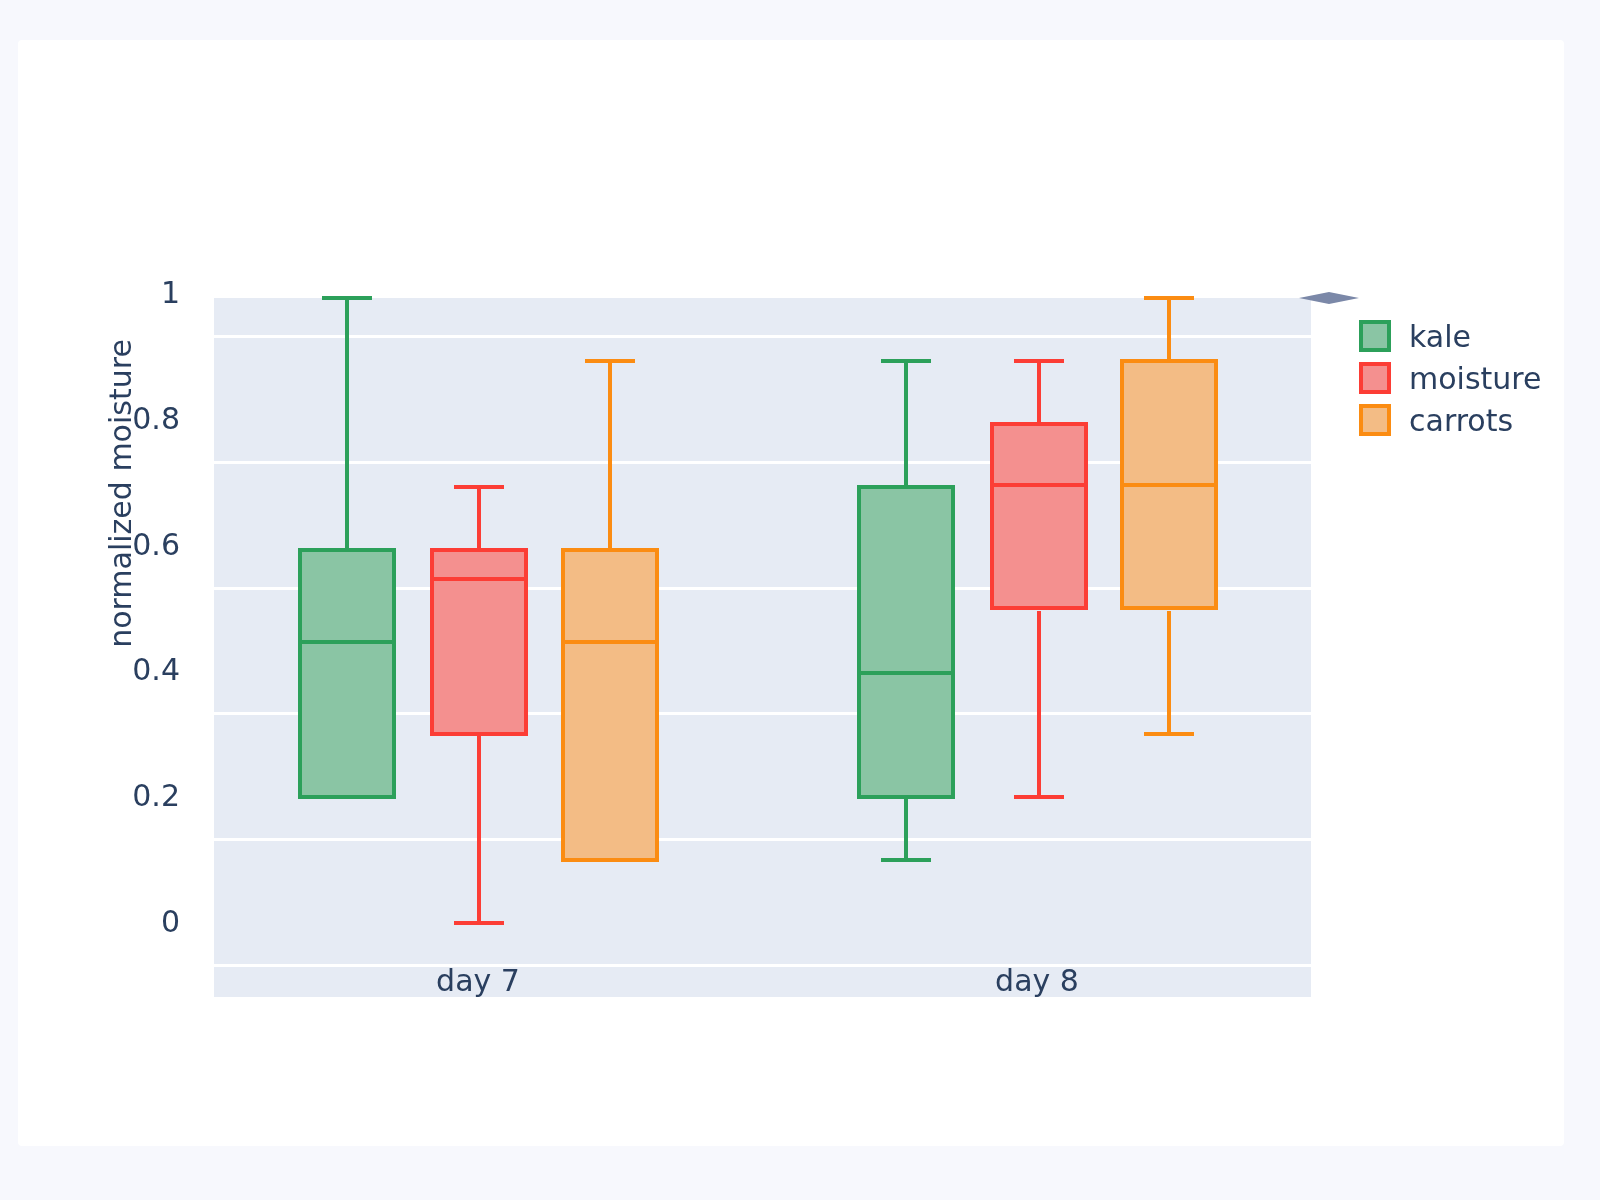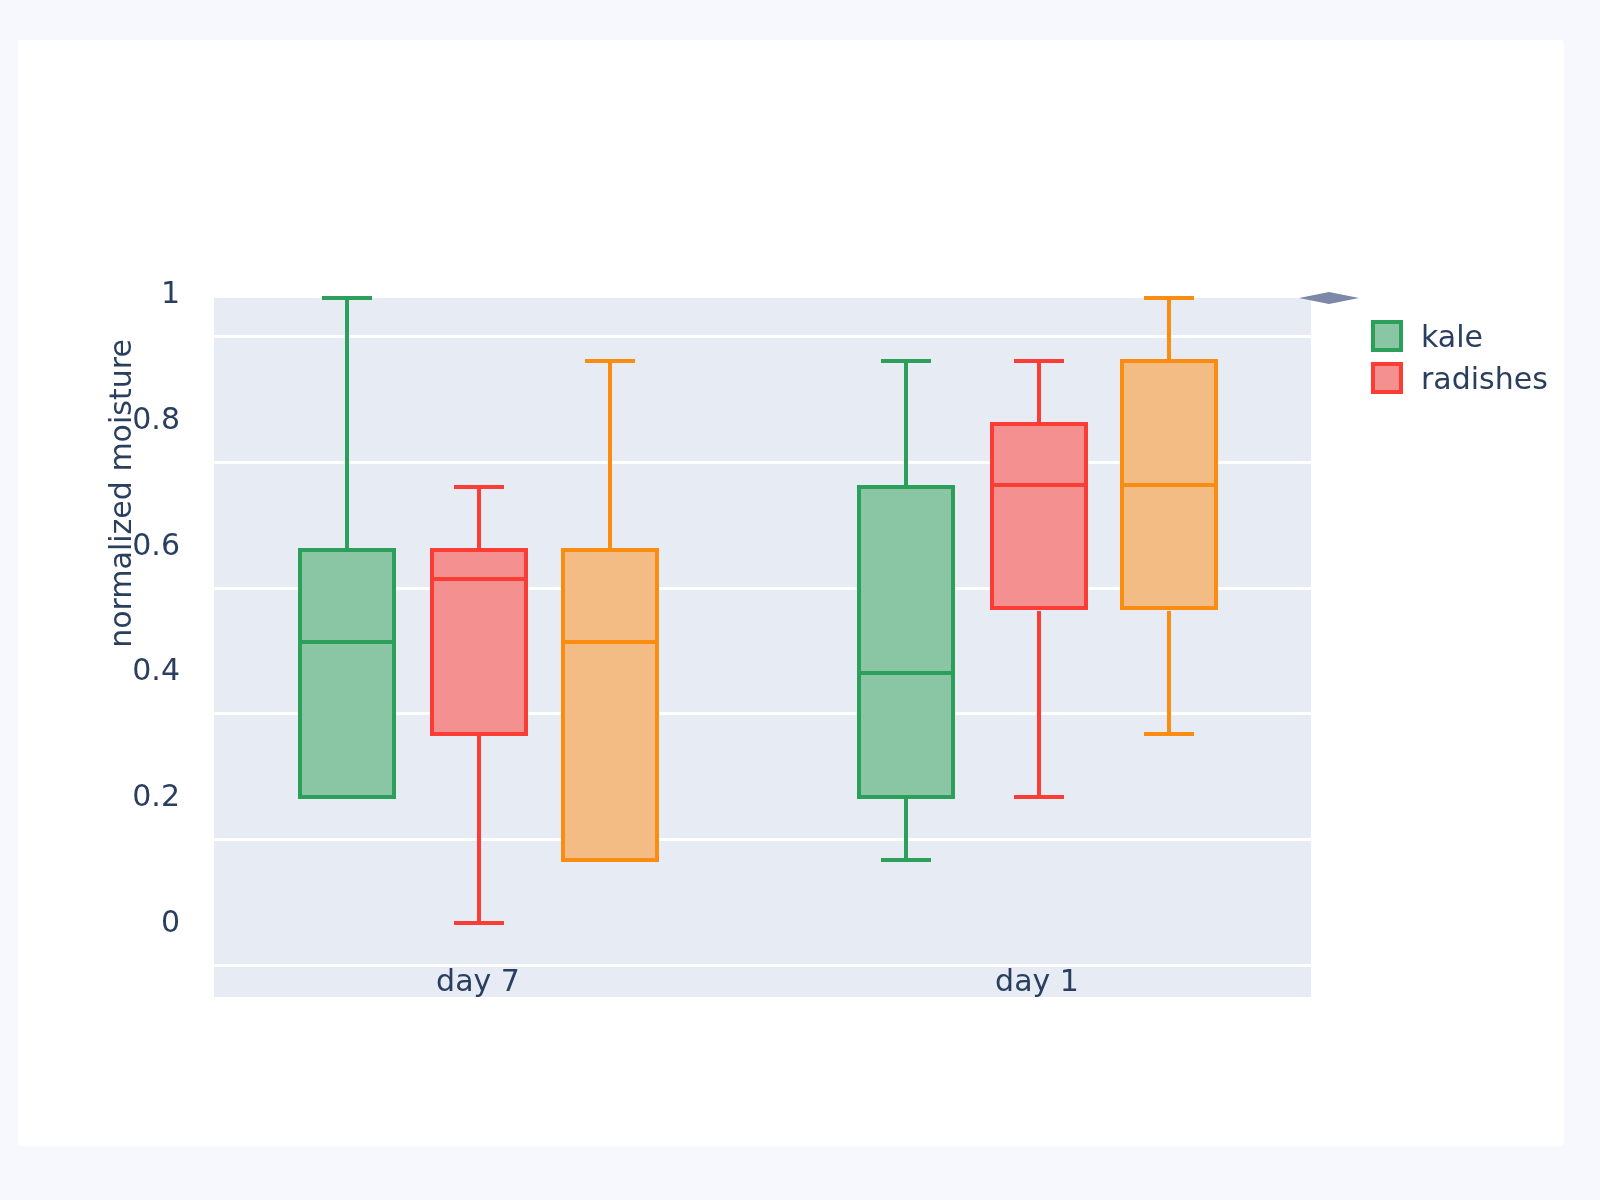--- a/index.html
+++ b/index.html
@@ -100,21 +100,20 @@
     position: absolute;
     left: 1341px;
     top: 275px;
     width: 210px;
   }
   .legend-item {
     display: flex;
     align-items: center;
     height: 42px;
     margin-bottom: 0px;
-    margin-left: 12px;
   }
   .legend-swatch {
     width: 32px;
     height: 32px;
     box-sizing: border-box;
     border-style: solid;
     border-width: 4px;
     margin-right: 18px;
     flex: 0 0 auto;
   }
@@ -153,21 +152,21 @@
         <div class="ytick" style="left: -38px; top: 486.6px; width: 200px; right: auto;">0.6</div>
         <div class="ytick" style="left: -38px; top: 612.4px; width: 200px; right: auto;">0.4</div>
         <div class="ytick" style="left: -38px; top: 738.2px; width: 200px; right: auto;">0.2</div>
         <div class="ytick" style="left: -38px; top: 864px; width: 200px; right: auto;">0</div>
       </div>
 
     <div id="ylabel">normalized moisture</div>
 
     <div id="xtick-layer">
         <div class="xtick" style="left: 330px; top: 923px;">day 7</div>
-        <div class="xtick" style="left: 889px; top: 923px;">day 1</div>
+        <div class="xtick" style="left: 889px; top: 923px;">day 8</div>
       </div>
 
     <div id="box-layer">
         <div class="boxgroup" style="left: -18px; top: -40px; width: 1px; height: 1px;">
           <div class="whisker-line" style="left: 345px; top: 296px; height: 251.6px; background: rgb(44, 160, 90);"></div>
           <div class="whisker-cap" style="left: 322px; top: 296px; width: 50px; background: rgb(44, 160, 90);"></div>
           <div class="box-rect" style="left: 298px; top: 547.6px; width: 98px; height: 251.6px; background: rgb(138, 197, 164); border-color: rgb(44, 160, 90);"></div>
           <div class="median-line" style="left: 298px; top: 639.95px; width: 98px; background: rgb(44, 160, 90);"></div>
         </div>
         <div class="boxgroup" style="left: -18px; top: -40px; width: 1px; height: 1px;">
@@ -214,18 +213,22 @@
       <polygon points="0,10 30,4 60,10 30,16" fill="#7b88a8"></polygon>
     </svg>
 
     <div id="legend">
       <div class="legend-item">
         <span class="legend-swatch" style="background:#8ac5a4;border-color:#2ca05a;"></span>
         <span class="legend-label">kale</span>
       </div>
       <div class="legend-item">
         <span class="legend-swatch" style="background:#f4908f;border-color:#fc3d35;"></span>
-        <span class="legend-label">radishes</span>
+        <span class="legend-label">moisture</span>
+      </div>
+      <div class="legend-item">
+        <span class="legend-swatch" style="background:#f3bc85;border-color:#fb8c12;"></span>
+        <span class="legend-label">carrots</span>
       </div>
     </div>
 
   </div>
 </div>
 
 </body></html>

